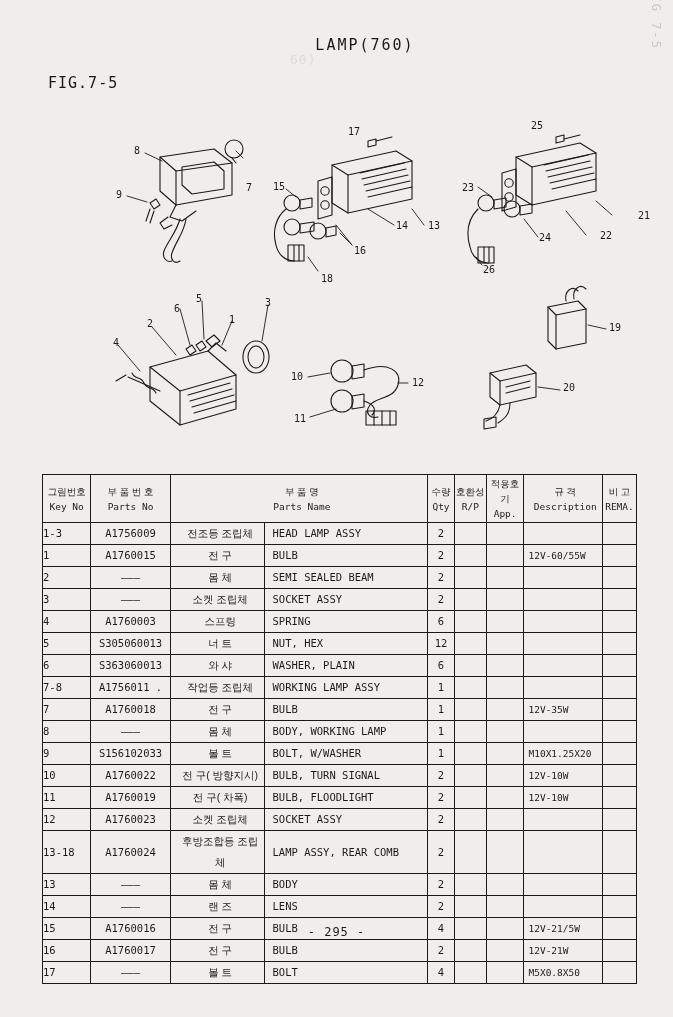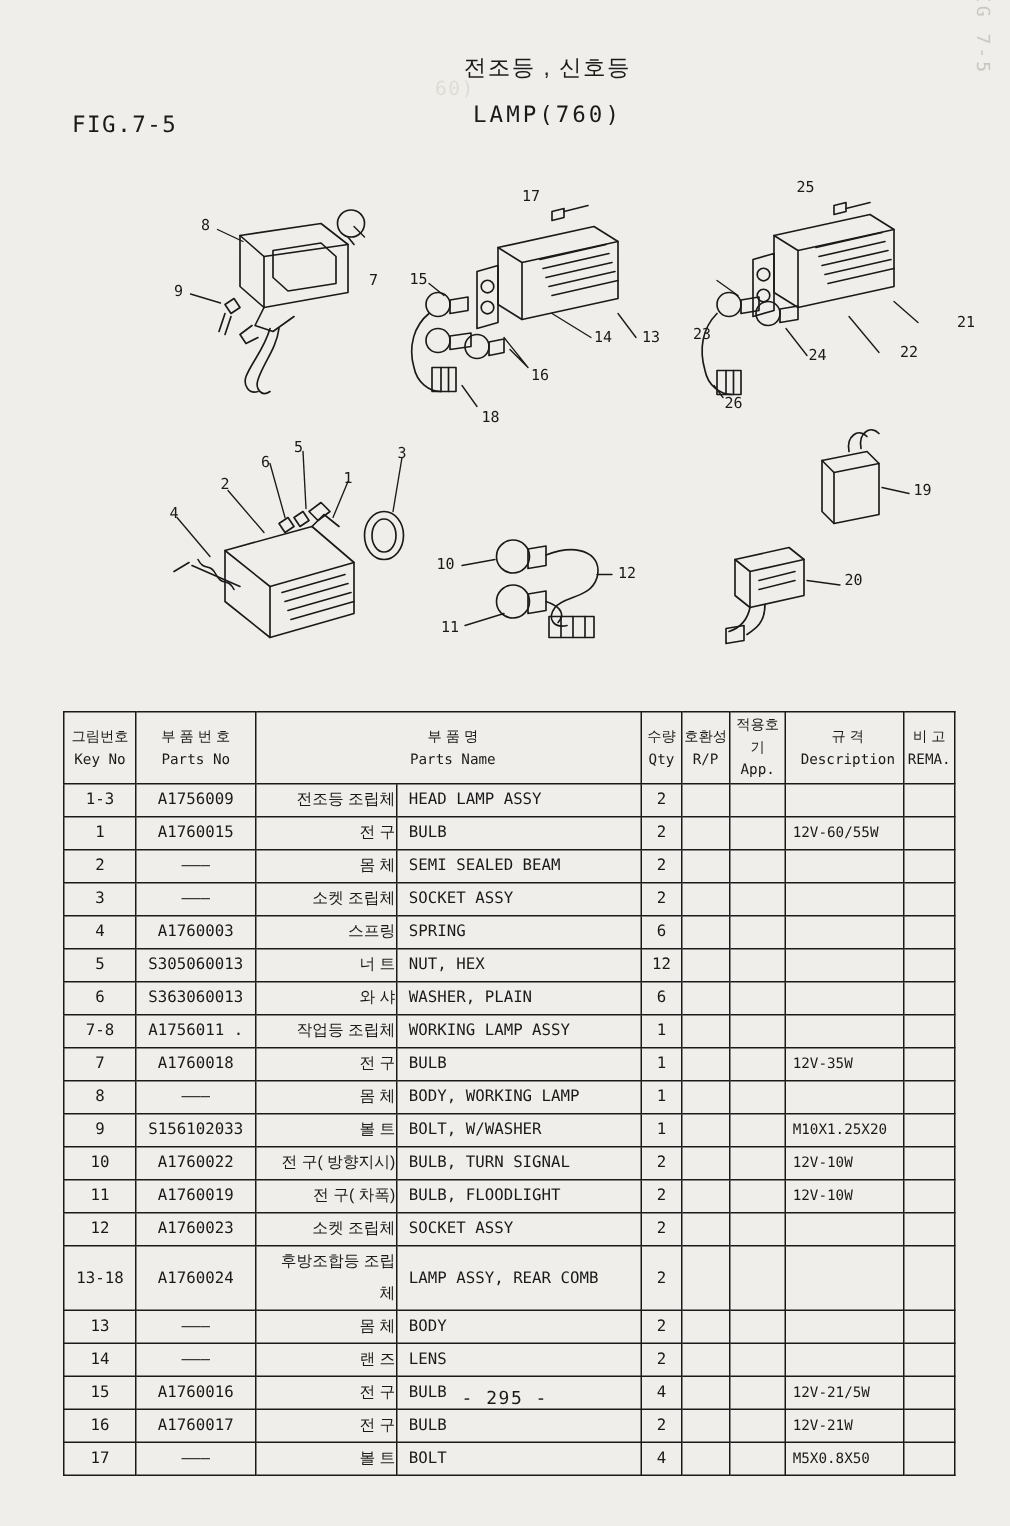--- a/index.html
+++ b/index.html
@@ -104,23 +104,23 @@
     height: 16px;
     line-height: 15px;
     font-weight: normal;
     font-size: 9.5px;
     text-align: center;
     padding: 1px 0;
   }
   thead th .ko { display: block; font-family: "Liberation Sans", sans-serif; font-size: 9.5px; }
   thead th .en { display: block; font-family: "DejaVu Sans Mono", monospace; font-size: 9.5px; }
 
-  .c-key   { width: 54px;  text-align: center; }
+  .c-key   { width: 54px;  text-align: left; }
   .c-part  { width: 82px;  text-align: center; }
-  .c-nameko{ width: 104px; text-align: right; padding-left: 6px !important;
+  .c-nameko{ width: 104px; text-align: center; padding-left: 6px !important;
              font-family: "Liberation Sans", sans-serif; font-size: 10.5px; }
   .c-nameen{ width: 176px; text-align: left; padding-left: 8px !important; }
   .c-qty   { width: 28px;  text-align: center; }
   .c-rp    { width: 34px;  text-align: center; }
   .c-app   { width: 40px;  text-align: center; }
   .c-desc  { width: 76px;  text-align: left; padding-left: 4px !important; font-size: 9.5px; }
   .c-rema  { width: 34px;  text-align: center; }
 
   
   .name-span { text-align: center; }
@@ -147,21 +147,20 @@
 </head>
 <body>
 
 <div class="page">
 
   <div class="side-mark">FIG 7-5</div>
   <div class="ghost" style="left:290px; top:52px;">60)</div>
 
   <div class="fig-no">FIG.7-5</div>
   <div class="title-block">
-    <div class="title-ko">전조등 , 신호등</div>
     <div class="title-en">LAMP(760)</div>
   </div>
 
   <div class="illus">
     <svg width="673" height="350" viewBox="0 0 673 350" xmlns="http://www.w3.org/2000/svg" stroke="#1a1a1a" fill="none" stroke-width="1.1" stroke-linecap="round" stroke-linejoin="round">
 
       <g>
         <path d="M160,52 L214,44 L232,58 L232,90 L176,100 L160,86 Z"></path>
         <path d="M160,52 L176,66 L176,100"></path>
         <path d="M176,66 L232,58"></path>
@@ -329,21 +328,21 @@
     <span class="cl" style="left:428px; top:115px;">13</span>
     <span class="cl" style="left:396px; top:115px;">14</span>
     <span class="cl" style="left:273px; top:76px;">15</span>
     <span class="cl" style="left:354px; top:140px;">16</span>
     <span class="cl" style="left:348px; top:21px;">17</span>
     <span class="cl" style="left:321px; top:168px;">18</span>
     <span class="cl" style="left:609px; top:217px;">19</span>
     <span class="cl" style="left:563px; top:277px;">20</span>
     <span class="cl" style="left:638px; top:105px;">21</span>
     <span class="cl" style="left:600px; top:125px;">22</span>
-    <span class="cl" style="left:462px; top:77px;margin-top:36px;">23</span>
+    <span class="cl" style="left:462px; top:77px;">23</span>
     <span class="cl" style="left:539px; top:127px;">24</span>
     <span class="cl" style="left:531px; top:15px;">25</span>
     <span class="cl" style="left:483px; top:159px;">26</span>
   </div>
 
   <div class="table-wrap">
     <table class="parts">
       <thead>
         <tr>
           <th class="c-key">

